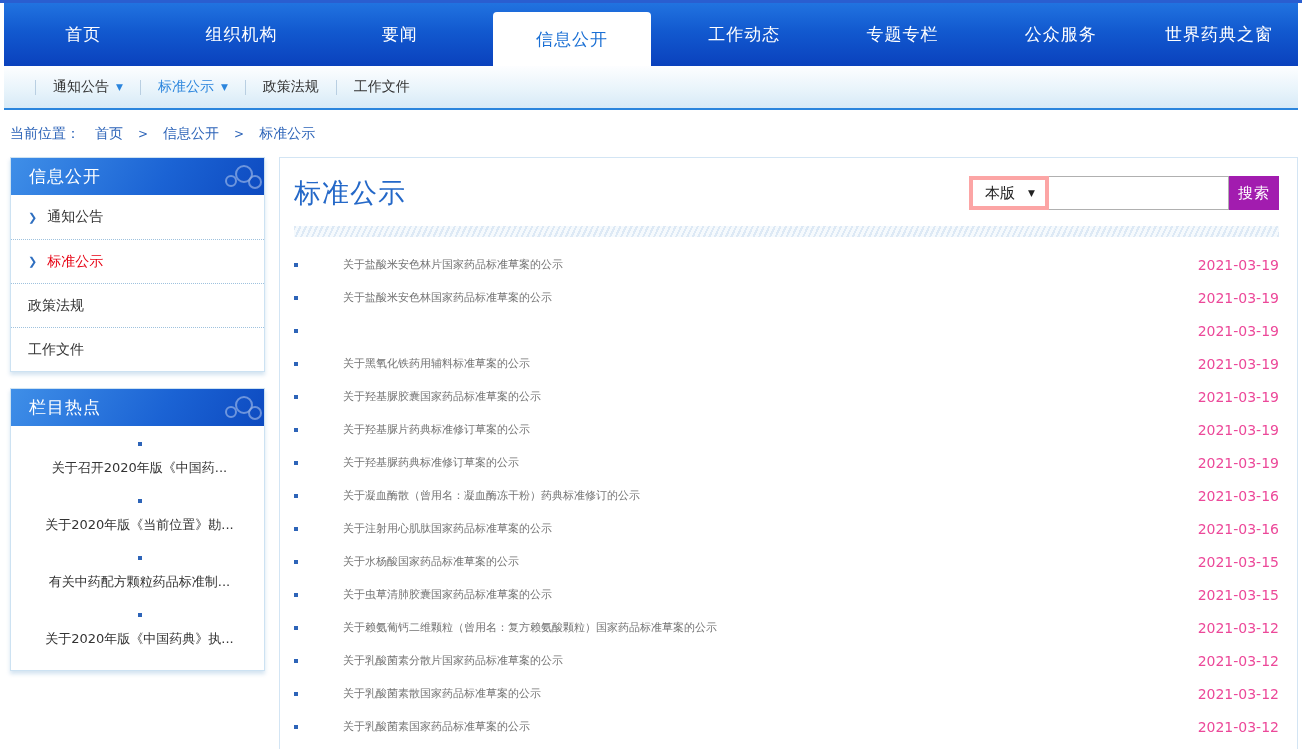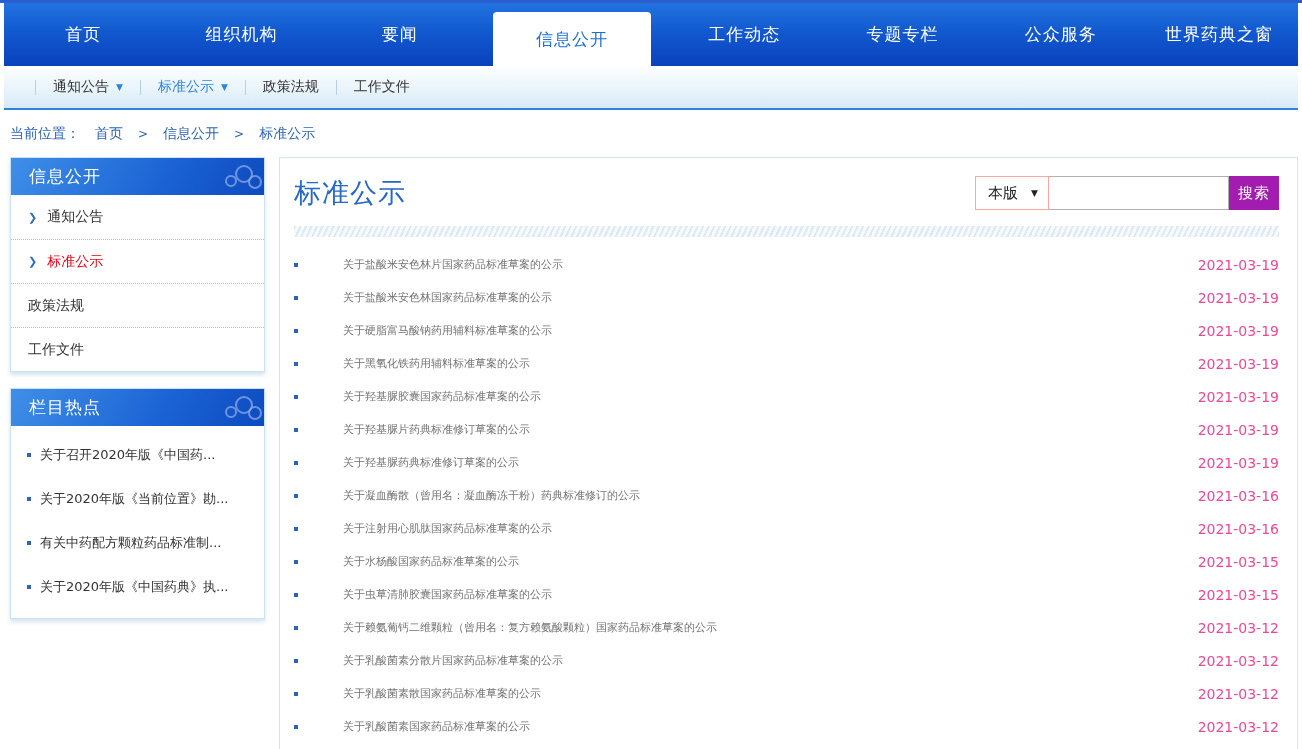--- a/index.html
+++ b/index.html
@@ -68,35 +68,35 @@
     border-top:1px dotted #9fc2de; cursor:pointer;
   }
   .side-list .item:first-child { border-top:none; }
   .side-list .arrow { color:#2f6fc0; font-weight:bold; font-size:11px; line-height:1; }
   .side-list .item.active .label { color:#e60012; }
 
   .hot-list { padding:7px 0 9px; }
   .hot-item {
     display:flex; align-items:center; gap:9px;
     padding:9px 12px 9px 16px; font-size:13px; color:#333;
-    line-height:2.0; cursor:pointer;
+    line-height:2.0; cursor:pointer;flex-direction:column;
   }
   .bullet { width:4px; height:4px; background:#2d64b8; flex:none; display:inline-block; }
 
   
   .panel {
     flex:1; border:1px solid #d3e5f4; border-bottom:none;
     min-height:594px; padding:0 18px 0 14px; background:#fff;
   }
   .panel-head { display:flex; justify-content:space-between; align-items:center; margin-top:17px; }
   .page-title { font-size:27px; color:#2468c8; font-weight:500; margin:0; letter-spacing:1px; }
 
   .search { display:flex; align-items:stretch; height:34px; }
   .search-select {
-    border:1px solid #fca5a5; background:#fff; display:flex; align-items:center;
+    border:4px solid #fca5a5; background:#fff; display:flex; align-items:center;
     gap:13px; padding:0 10px 0 12px; font-size:15px; color:#222; cursor:pointer;
   }
   .search-select .caret-dark { font-size:9px; color:#222; line-height:1; }
   .search-input {
     width:180px; border:1px solid #b0b0b0; border-left:none;
     padding:0 8px; font-size:14px; outline:none; color:#333;
   }
   .search-btn {
     background:#a21caf; color:#fff; border:none; width:50px;
     font-size:15px; cursor:pointer; font-family:inherit; letter-spacing:1px;
@@ -242,21 +242,20 @@
           <span class="news-title">关于盐酸米安色林片国家药品标准草案的公示</span>
           <span class="news-date">2021-03-19</span>
         </li>
         <li class="news-row">
           <span class="bullet"></span>
           <span class="news-title">关于盐酸米安色林国家药品标准草案的公示</span>
           <span class="news-date">2021-03-19</span>
         </li>
         <li class="news-row">
           <span class="bullet"></span>
-          <span class="news-title">关于硬脂富马酸钠药用辅料标准草案的公示</span>
           <span class="news-date">2021-03-19</span>
         </li>
         <li class="news-row">
           <span class="bullet"></span>
           <span class="news-title">关于黑氧化铁药用辅料标准草案的公示</span>
           <span class="news-date">2021-03-19</span>
         </li>
         <li class="news-row">
           <span class="bullet"></span>
           <span class="news-title">关于羟基脲胶囊国家药品标准草案的公示</span>

